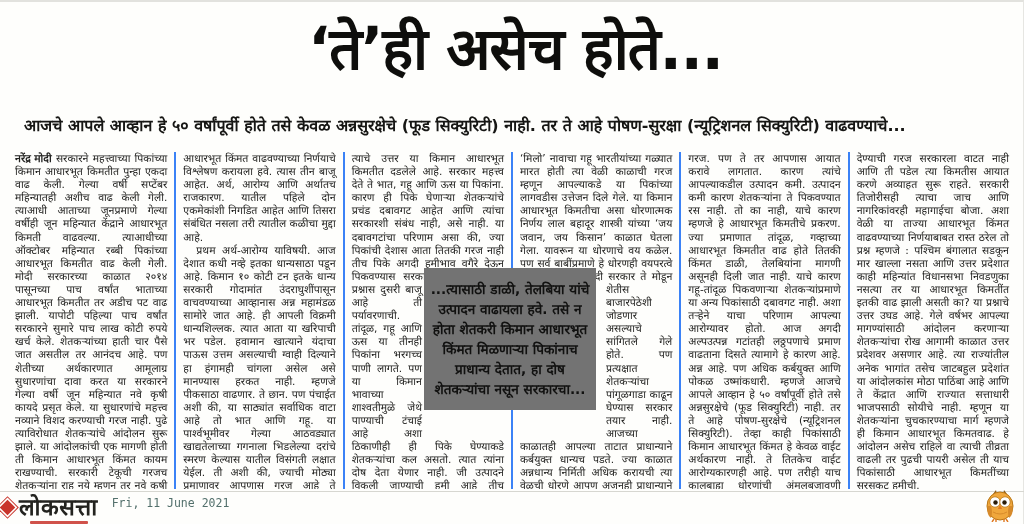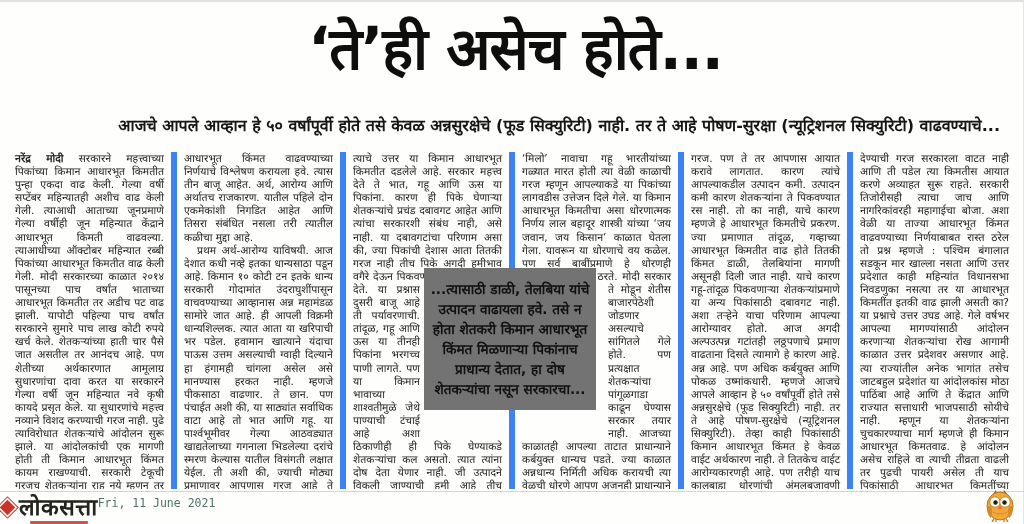--- a/index.html
+++ b/index.html
@@ -16,35 +16,35 @@
   }
   .headline {
     position:absolute; top:18px; left:0; width:100%;
     text-align:center; font-size:58px; font-weight:bold;
     letter-spacing:-1px; color:#0e0e0c; line-height:1.0;
     white-space:nowrap;
     padding-left:8px;
   }
   .deck {
     position:absolute; top:112px; left:24px; width:976px;
-    text-align:right; font-size:16px; font-weight:bold;
+    text-align:left; font-size:16px; font-weight:bold;
     color:#161614; white-space:nowrap; overflow:hidden;
   }
   .body-cols {
     position:absolute; top:150px; left:8px; width:1008px; height:337px;
     display:flex; overflow:hidden;
   }
   .col {
     flex:1 1 0; padding:0 7px; overflow:hidden;
     font-size:10.6px; line-height:13.1px; text-align:justify;
     color:#222220;
   }
-  .col + .col { border-left:6px solid #3b82f6; }
+  .col + .col { border-left:2px solid #3b82f6; }
   .para + .para { text-indent:13px; }
-  .lead-in { font-weight:bold; }
+  .lead-in { font-weight:bold;font-family:Liberation Serif, serif; }
   .cutout-right { float:right; width:82px; height:148px; }
   .cutout-left  { float:left;  width:86px; height:148px; }
   .pull-quote {
     position:absolute; left:424px; top:266px; width:172px; height:142px;
     background:#737373; z-index:5;
     display:flex; align-items:center; justify-content:center;
     text-align:center; font-size:13.6px; font-weight:bold;
     line-height:1.48; color:#111110; padding:2px 3px;
   }
   .footer-rule {
@@ -57,20 +57,21 @@
     width:11px; height:11px; background:#c8342b;
     transform:rotate(45deg); margin-right:6px;
     box-shadow:0 0 0 1.5px #fefefc, 0 0 0 2.5px #c8342b;
   }
   .logo-text { font-size:23px; font-weight:bold; color:#23231f; line-height:1; letter-spacing:0.5px; }
   .logo-tagline {
     position:absolute; left:28px; bottom:-5px; width:58px; height:3px;
     background:#c8342b; opacity:0.85; border-radius:1px;
   }
   .edition-meta {
+    margin-left:14px;
     font-family:"DejaVu Sans Mono","Liberation Mono",monospace;
     font-size:11.5px; line-height:14px; color:#53706c;
   }
   .mascot { position:absolute; right:6px; bottom:2px; width:34px; height:34px; cursor:pointer; }
 </style>
 </head>
 <body>
 
 <div class="page">
 

